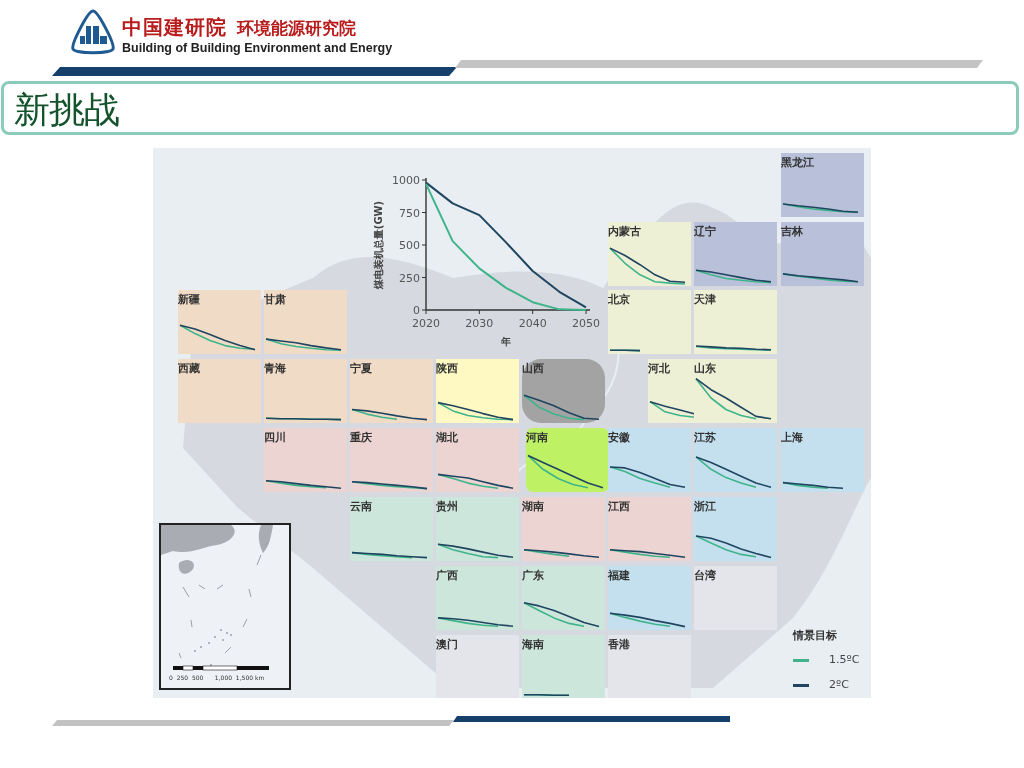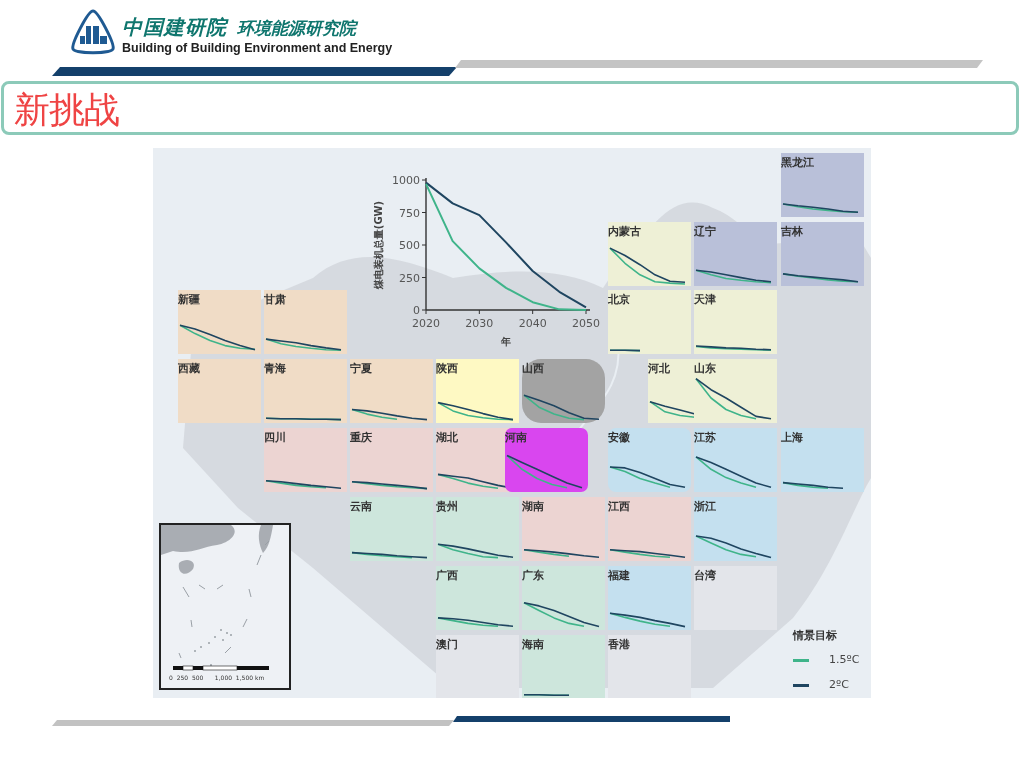--- a/index.html
+++ b/index.html
@@ -1,25 +1,25 @@
 <!DOCTYPE html>
 <html><head>
 <meta charset="utf-8">
 <style>
   html,body{margin:0;padding:0;}
   body{width:1024px;height:768px;background:#ffffff;position:relative;overflow:hidden;font-family:"DejaVu Sans",sans-serif;}
   .header{position:absolute;left:0;top:0;width:1024px;height:80px;}
   .logo{position:absolute;left:68px;top:8px;width:50px;height:50px;}
-  .org-cn{position:absolute;left:122px;top:14px;font-size:20px;font-weight:bold;color:#0f766e;letter-spacing:1px;font-family:"DejaVu Serif",serif;white-space:nowrap;font-style:italic;}
+  .org-cn{position:absolute;left:122px;top:14px;font-size:20px;font-weight:bold;color:#b91c1c;letter-spacing:1px;font-family:"DejaVu Serif",serif;white-space:nowrap;}
   .org-cn .sub{font-family:"DejaVu Sans",sans-serif;font-size:17px;margin-left:10px;letter-spacing:0;}
   .org-en{position:absolute;left:122px;top:41px;font-size:12.5px;font-weight:bold;color:#222;font-family:"Liberation Sans",sans-serif;white-space:nowrap;}
   .bar-blue-top{position:absolute;left:52px;top:67px;width:405px;height:9px;background:#14406b;clip-path:polygon(8px 0,100% 0,calc(100% - 8px) 100%,0 100%);}
   .bar-gray-top{position:absolute;left:455px;top:60px;width:528px;height:8px;background:#c4c4c4;clip-path:polygon(6px 0,100% 0,calc(100% - 6px) 100%,0 100%);}
   .title-box{position:absolute;left:1px;top:81px;width:1018px;height:54px;border:3px solid #8ccab9;border-radius:8px;background:#fff;box-sizing:border-box;}
-  .title-text{position:absolute;left:10px;top:2px;font-size:36px;color:#ef4444;font-family:Liberation Sans, sans-serif;letter-spacing:-1px;}
+  .title-text{position:absolute;left:10px;top:2px;font-size:36px;color:#14532d;font-family:Liberation Sans, sans-serif;letter-spacing:-1px;}
   .map{position:absolute;left:153px;top:148px;width:718px;height:550px;background:#e9eef3;overflow:hidden;}
   .map svg.bg{position:absolute;left:0;top:0;}
   .tile{position:absolute;width:83px;height:64px;box-sizing:border-box;}
   .tile .name{position:absolute;left:0;top:2px;width:100%;text-align:left;font-size:11px;color:#333;font-weight:bold;}
   .tile svg{position:absolute;left:0;top:0;}
   .main-chart{position:absolute;left:215px;top:20px;width:240px;height:190px;}
   .inset{position:absolute;left:6px;top:375px;width:132px;height:167px;border:2px solid #222;background:#eef1f5;box-sizing:border-box;}
   .legend{position:absolute;left:636px;top:480px;width:80px;height:70px;}
   .legend .ltitle{position:absolute;left:4px;top:0;font-size:11px;font-weight:bold;color:#333;}
   .legend .row{position:absolute;left:4px;width:80px;height:14px;}
@@ -201,28 +201,28 @@
         </svg>
         <div class="name">重庆</div>
       </div>
       <div class="tile" style="left: 283px; top: 280px; background: rgb(236, 212, 210);">
         <svg width="83" height="64">
           <polyline points="2.0,46.4 17.0,50.5 32.0,55.1 47.0,58.3 62.0,60.2" fill="none" stroke="#3fb48a" stroke-width="1.6" stroke-linejoin="round"></polyline>
           <polyline points="2.0,46.4 17.0,48.2 32.0,50.0 47.0,53.7 62.0,57.4 77.0,60.2" fill="none" stroke="#1f4560" stroke-width="1.6" stroke-linejoin="round"></polyline>
         </svg>
         <div class="name">湖北</div>
       </div>
-      <div class="tile" style="left: 352px; top: 280px; background: #d946ef; border-radius: 7px;">
+      <div class="tile" style="left: 373px; top: 280px; background: #bef264; border-radius: 7px;">
         <svg width="83" height="64">
           <polyline points="2.0,27.5 17.0,41.3 32.0,50.5 47.0,56.5 62.0,59.7" fill="none" stroke="#3fb48a" stroke-width="1.6" stroke-linejoin="round"></polyline>
           <polyline points="2.0,27.5 17.0,34.4 32.0,41.3 47.0,48.2 62.0,55.1 77.0,59.7" fill="none" stroke="#1f4560" stroke-width="1.6" stroke-linejoin="round"></polyline>
         </svg>
         <div class="name">河南</div>
       </div>
-      <div class="tile" style="left: 455px; top: 280px; background: rgb(196, 224, 239); border-radius: 8px;">
+      <div class="tile" style="left: 455px; top: 280px; background: rgb(196, 224, 239);">
         <svg width="83" height="64">
           <polyline points="2.0,39.0 17.0,43.6 32.0,50.5 47.0,55.1 62.0,59.2" fill="none" stroke="#3fb48a" stroke-width="1.6" stroke-linejoin="round"></polyline>
           <polyline points="2.0,39.0 17.0,39.9 32.0,44.5 47.0,50.5 62.0,56.5 77.0,59.2" fill="none" stroke="#1f4560" stroke-width="1.6" stroke-linejoin="round"></polyline>
         </svg>
         <div class="name">安徽</div>
       </div>
       <div class="tile" style="left: 541px; top: 280px; background: rgb(196, 224, 239);">
         <svg width="83" height="64">
           <polyline points="2.0,28.9 17.0,41.3 32.0,49.6 47.0,55.1 62.0,59.2" fill="none" stroke="#3fb48a" stroke-width="1.6" stroke-linejoin="round"></polyline>
           <polyline points="2.0,28.9 17.0,34.4 32.0,41.3 47.0,48.2 62.0,55.1 77.0,59.2" fill="none" stroke="#1f4560" stroke-width="1.6" stroke-linejoin="round"></polyline>

